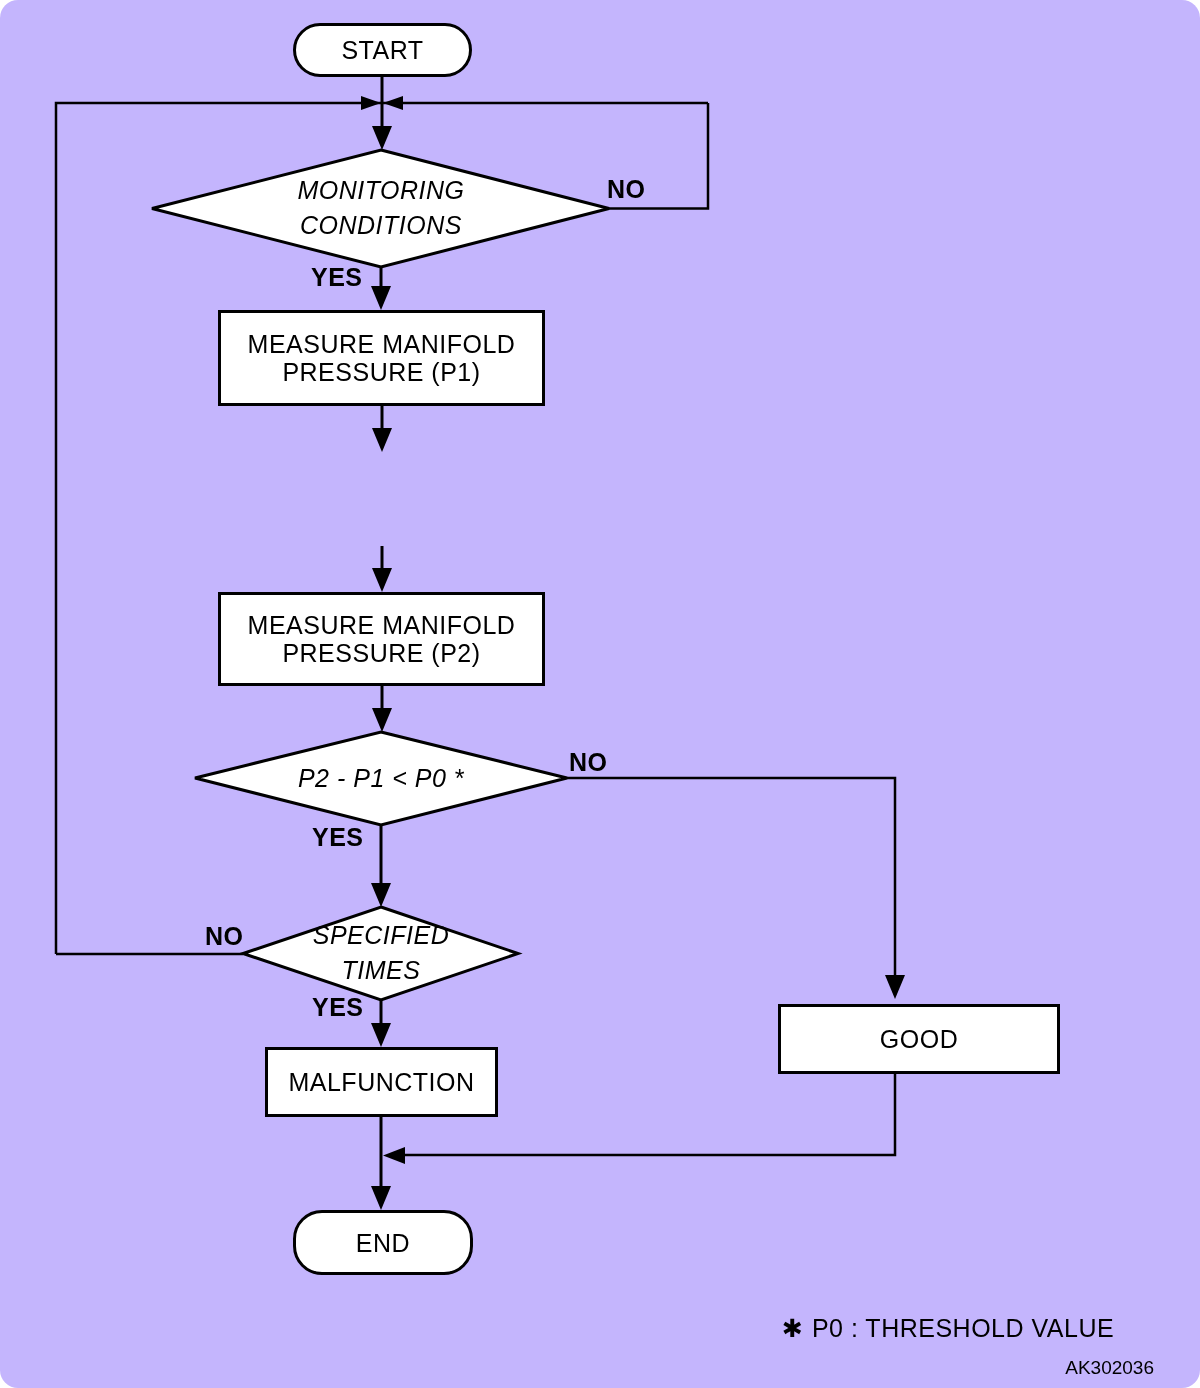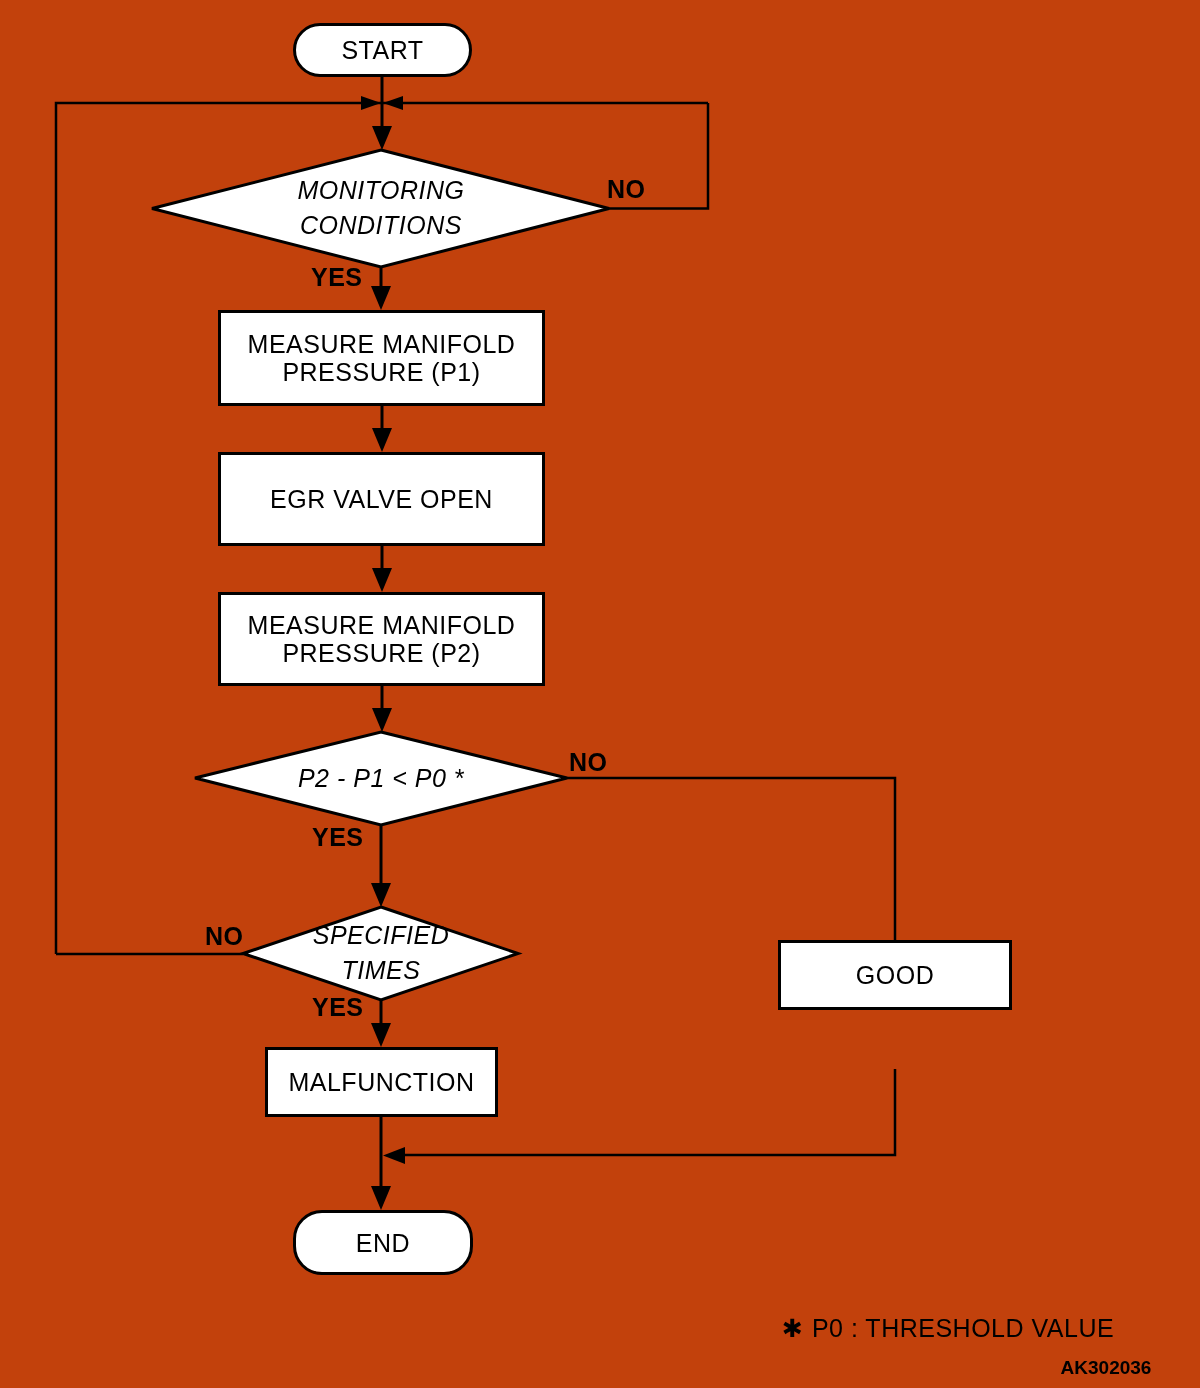--- a/index.html
+++ b/index.html
@@ -1,22 +1,23 @@
 <!DOCTYPE html>
 <html><head>
 <meta charset="utf-8">
 <style>
   html, body { margin: 0; padding: 0; background: #ffffff; }
   .canvas {
     position: relative;
     width: 1200px;
     height: 1388px;
-    background: #c2410c;
+    background: #c4b5fd;
     font-family: "Liberation Sans", sans-serif;
     color: #000000;
+    border-radius: 18px;
   }
   .layer { position: absolute; left: 0; top: 0; }
   .node {
     position: absolute;
     box-sizing: border-box;
     background: #ffffff;
     border: 3px solid #000000;
     display: flex;
     align-items: center;
     justify-content: center;
@@ -52,23 +53,23 @@
     top: 1314px;
     font-size: 25px;
     letter-spacing: 0.5px;
   }
   .footnote .marker { font-family: "DejaVu Sans", "Liberation Sans", sans-serif; }
   .figcode {
     position: absolute;
     left: 1058px;
     top: 1357px;
     width: 96px;
-    text-align: center;
+    text-align: right;
     font-size: 19px;
-    font-weight: bold;
+    font-weight: normal;
     letter-spacing: 0px;
   }
 </style>
 </head>
 <body>
 
 <div class="canvas">
 
   <svg class="layer" width="1200" height="1388" viewBox="0 0 1200 1388" fill="none" stroke="#000000">
 
@@ -117,34 +118,31 @@
 
   <div class="node stadium" style="left:293px; top:23px; width:179px; height:54px;">
     <span>START</span>
   </div>
 
   <div class="node" style="left:218px; top:310px; width:327px; height:96px;">
     <span>MEASURE MANIFOLD
 PRESSURE (P1)</span>
   </div>
 
-  <div class="node" style="left:218px; top:452px; width:327px; height:94px;">
-    <span>EGR VALVE OPEN</span>
-  </div>
 
   <div class="node" style="left:218px; top:592px; width:327px; height:94px;">
     <span>MEASURE MANIFOLD
 PRESSURE (P2)</span>
   </div>
 
   <div class="node" style="left:265px; top:1047px; width:233px; height:70px;">
     <span>MALFUNCTION</span>
   </div>
 
-  <div class="node" style="left:778px; top:940px; width:234px; height:70px;">
+  <div class="node" style="left:778px; top:1004px; width:282px; height:70px;">
     <span>GOOD</span>
   </div>
 
   <div class="node stadium" style="left:293px; top:1210px; width:180px; height:65px;">
     <span>END</span>
   </div>
 
   <div class="dlabel" style="left:231px; top:178px; width:300px; height:60px;">MONITORING
 CONDITIONS</div>
 

